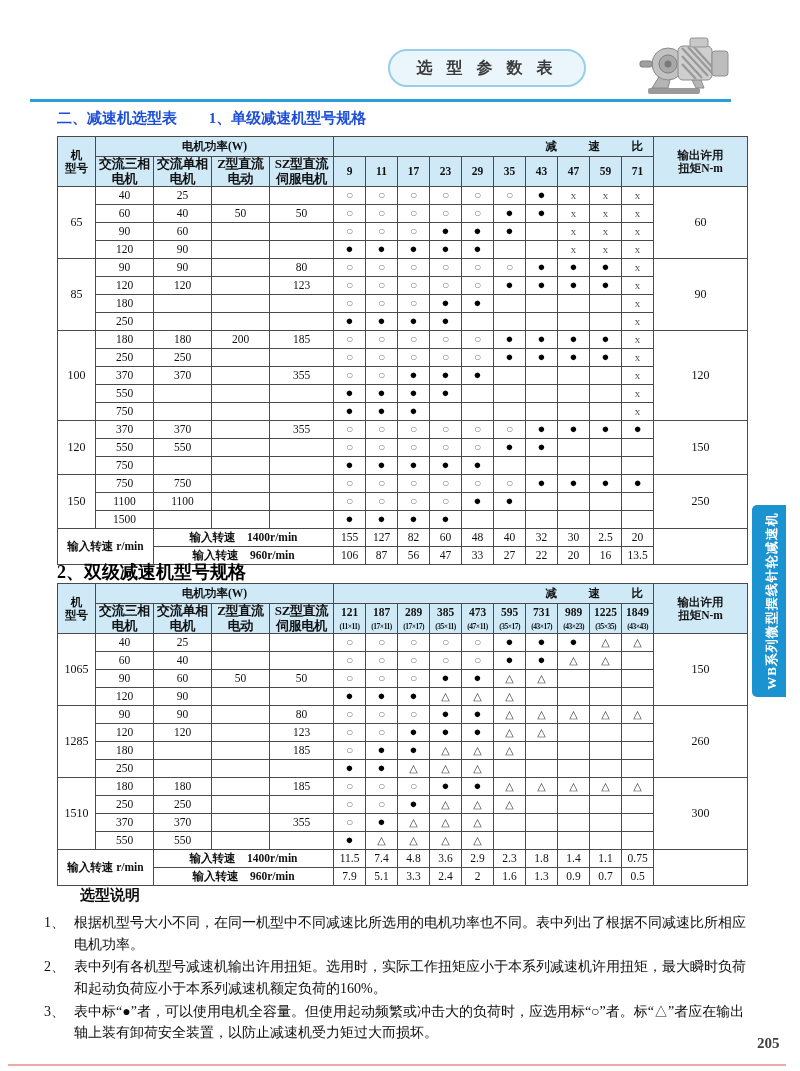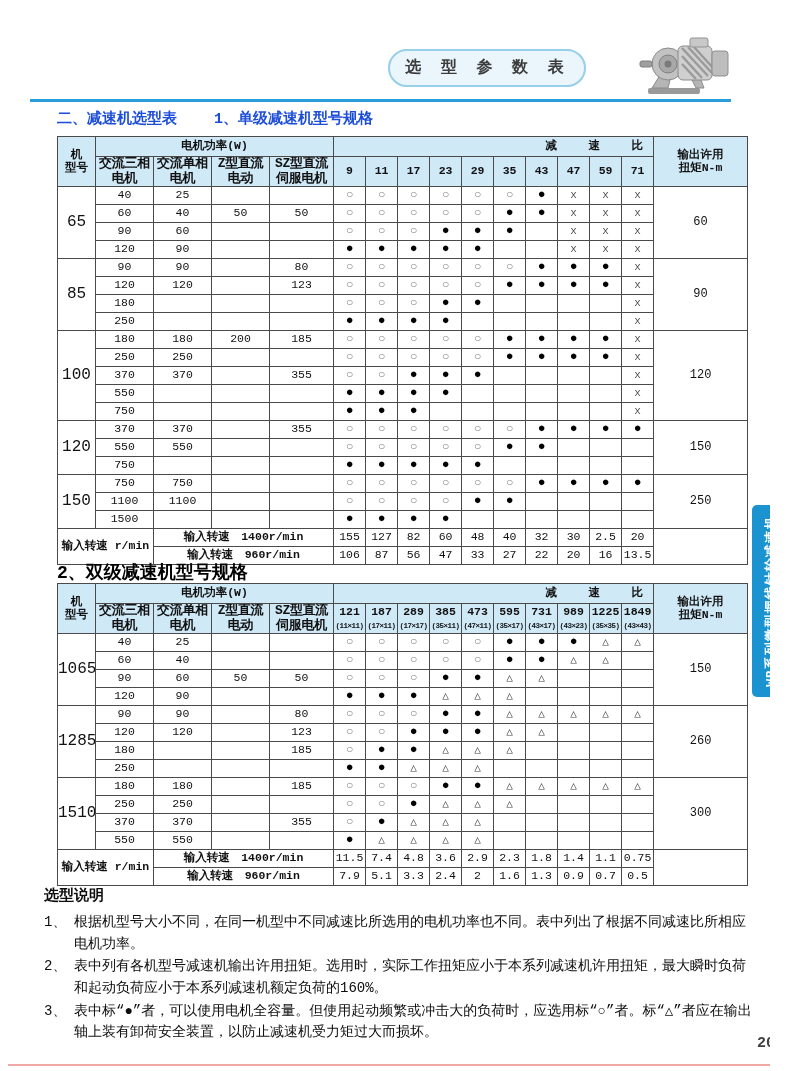--- a/index.html
+++ b/index.html
@@ -1,17 +1,17 @@
 <!DOCTYPE html>
 <html><head>
 <meta charset="utf-8">
 <style>
   html,body{margin:0;padding:0;background:#fff;}
   .page{position:relative;width:770px;height:1071px;background:#ffffff;overflow:hidden;
-        font-family:Liberation Mono, monospace;color:#111;}
+        font-family:Liberation Serif, serif;color:#111;padding-left:16px;}
   
   .pill{position:absolute;left:388px;top:49px;width:198px;height:38px;border:2px solid #96cfe7;
         background:#eaf6fc;border-radius:20px;box-sizing:border-box;text-align:center;
         line-height:34px;font-size:16px;font-weight:600;color:#3c3c3c;letter-spacing:5px;}
   .blue-line{position:absolute;left:30px;top:99px;width:701px;height:3px;background:#2a9edb;}
   .motor{position:absolute;left:638px;top:32px;width:98px;height:70px;}
   .red-v{position:absolute;left:789px;top:28px;width:2px;height:1038px;background:#f0a9a4;}
   .red-h{position:absolute;left:8px;top:1064px;width:783px;height:2px;background:#f0a9a4;}
   
   .sec1{position:absolute;left:57px;top:109px;font-size:15px;font-weight:bold;color:#1d4ed8;}
@@ -30,26 +30,26 @@
   .ptable th,.ptable td{border:1px solid #4a4a4a;text-align:center;vertical-align:middle;
       padding:0;font-size:11.5px;color:#111;height:17px;line-height:1.12;overflow:hidden;}
   .ptable thead th{background:#cfe9f7;font-weight:bold;height:19px;}
   .ptable th.spread{letter-spacing:10px;text-align:right;}
   .ptable th.pw{font-size:13px;letter-spacing:-0.3px;}
   .ptable th.rh .sub{font-size:7.5px;font-weight:bold;letter-spacing:-0.5px;}
   .ptable td.mark-o{color:#7d7d7d;font-size:12px;}
   .ptable td.mark-f{color:#000;font-size:13px;}
   .ptable td.mark-x{color:#555;font-size:11px;}
   .ptable td.mark-t{color:#3d3d3d;font-size:11px;}
-  .ptable td.md{font-size:16px;}
+  .ptable td.md{font-size:12px;}
   .ptable td.tq{font-size:12px;}
   .ptable td.sl,.ptable td.slab{font-weight:bold;font-size:11.5px;}
   
   .notes{position:absolute;left:44px;top:886px;width:712px;color:#0d0d0d;}
-  .notes .ntitle{font-size:15px;font-weight:bold;margin-bottom:7px;}
+  .notes .ntitle{font-size:15px;font-weight:bold;margin-bottom:7px;margin-left:36px;}
   .nitem{display:flex;font-size:14px;line-height:1.55;margin-bottom:1px;}
   .nitem .num{flex:0 0 30px;}
   .nitem .txt{flex:1;}
   
   .side-tab{position:absolute;left:752px;top:505px;width:40px;height:192px;background:#1a93d0;border-radius:5px;}
   .side-tab .txt{position:absolute;left:-76px;top:77px;width:192px;height:38px;line-height:38px;
       text-align:center;transform:rotate(-90deg);color:#fff;font-size:13px;font-weight:bold;
       letter-spacing:1px;white-space:nowrap;}
   .pageno{position:absolute;left:757px;top:1035px;font-size:15px;font-weight:bold;color:#404040;}
 </style>

